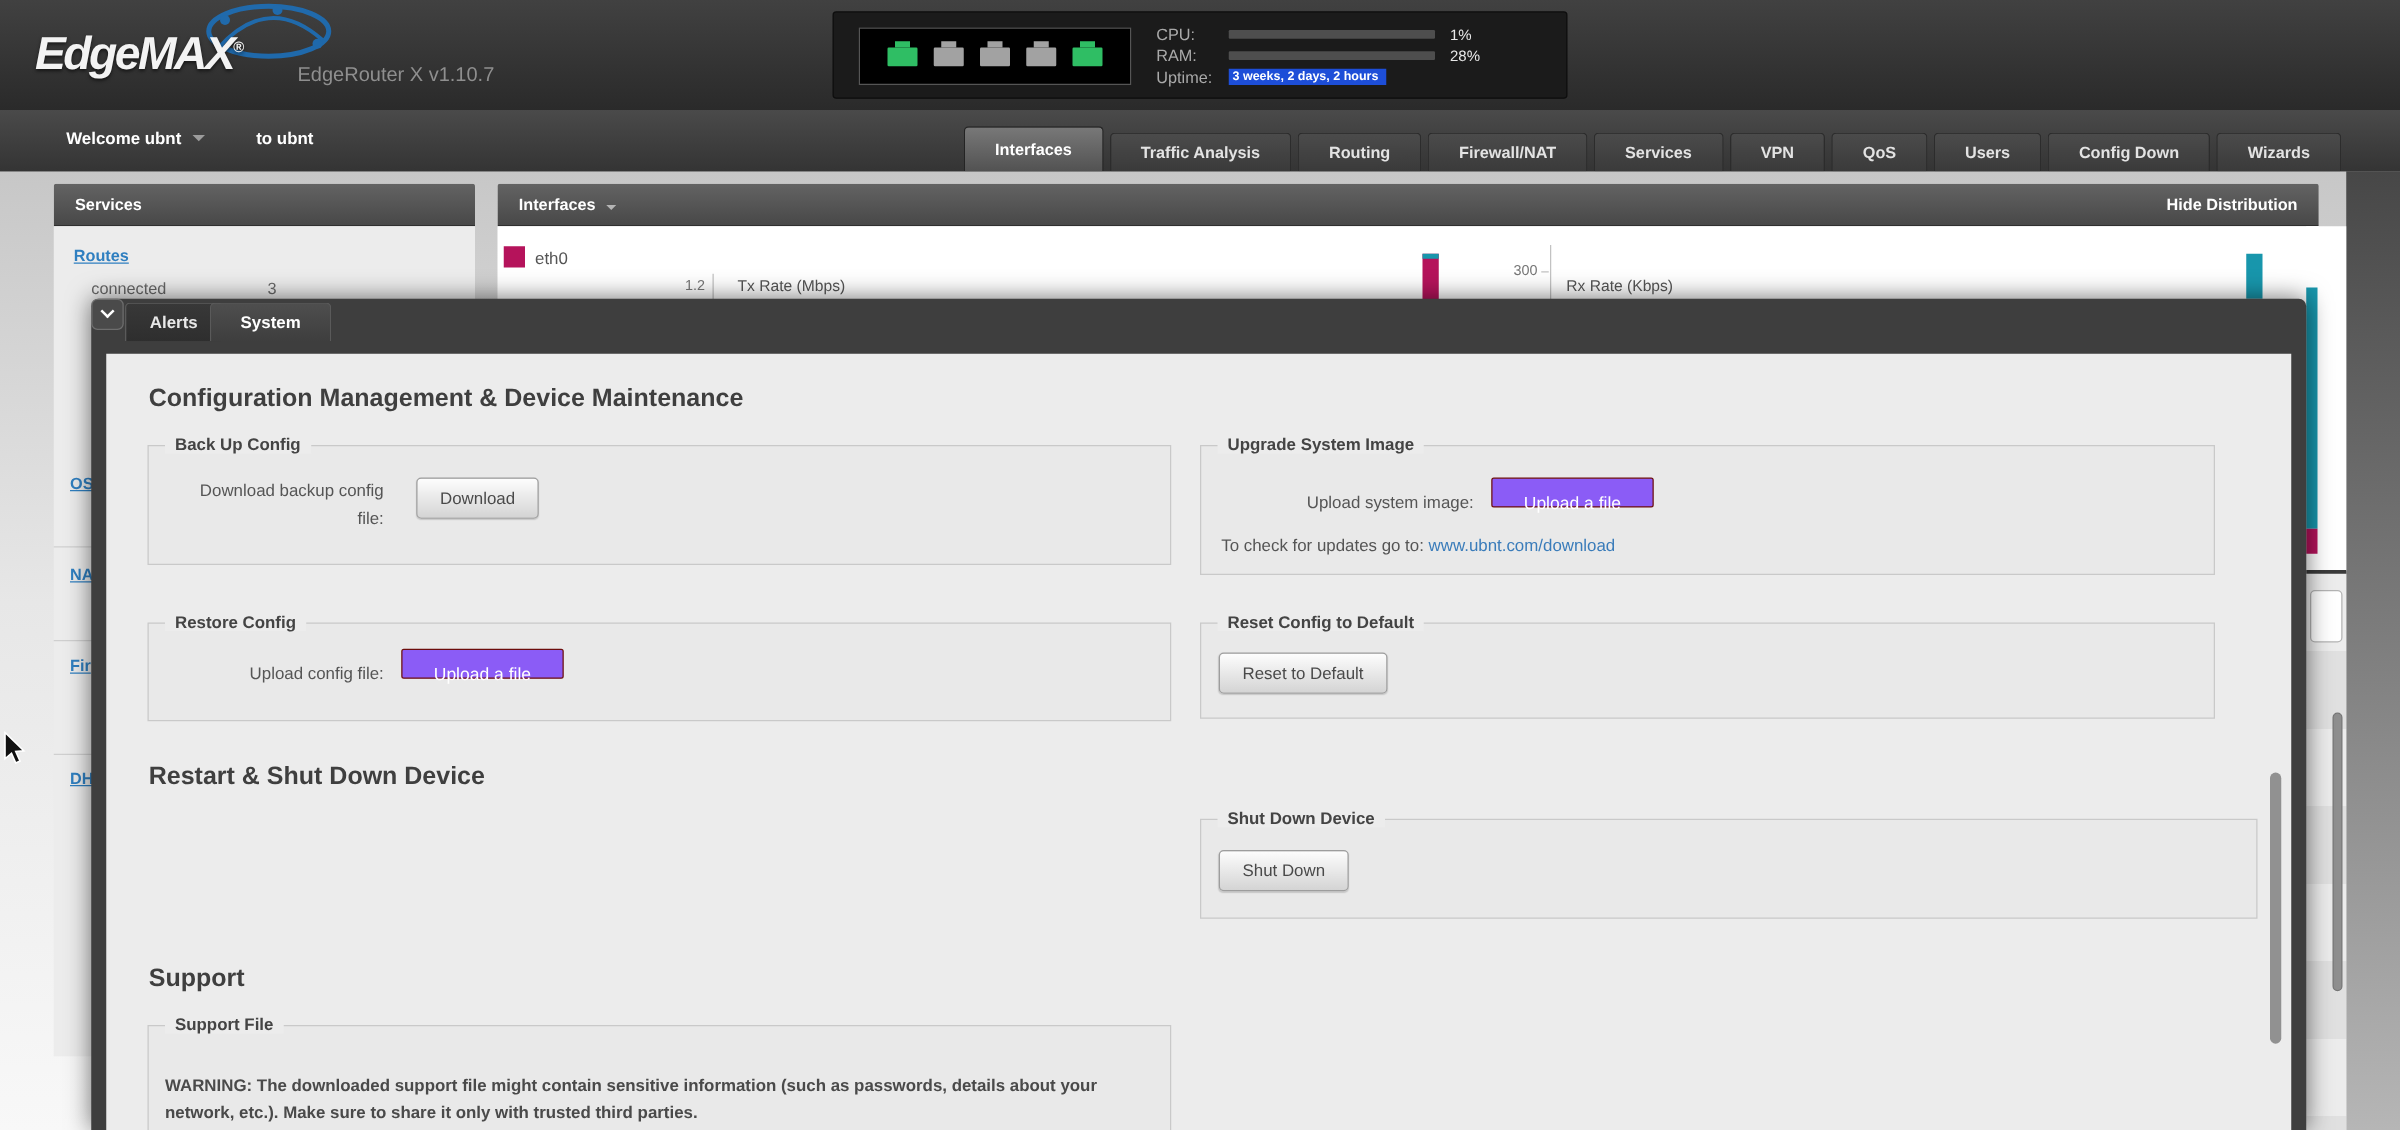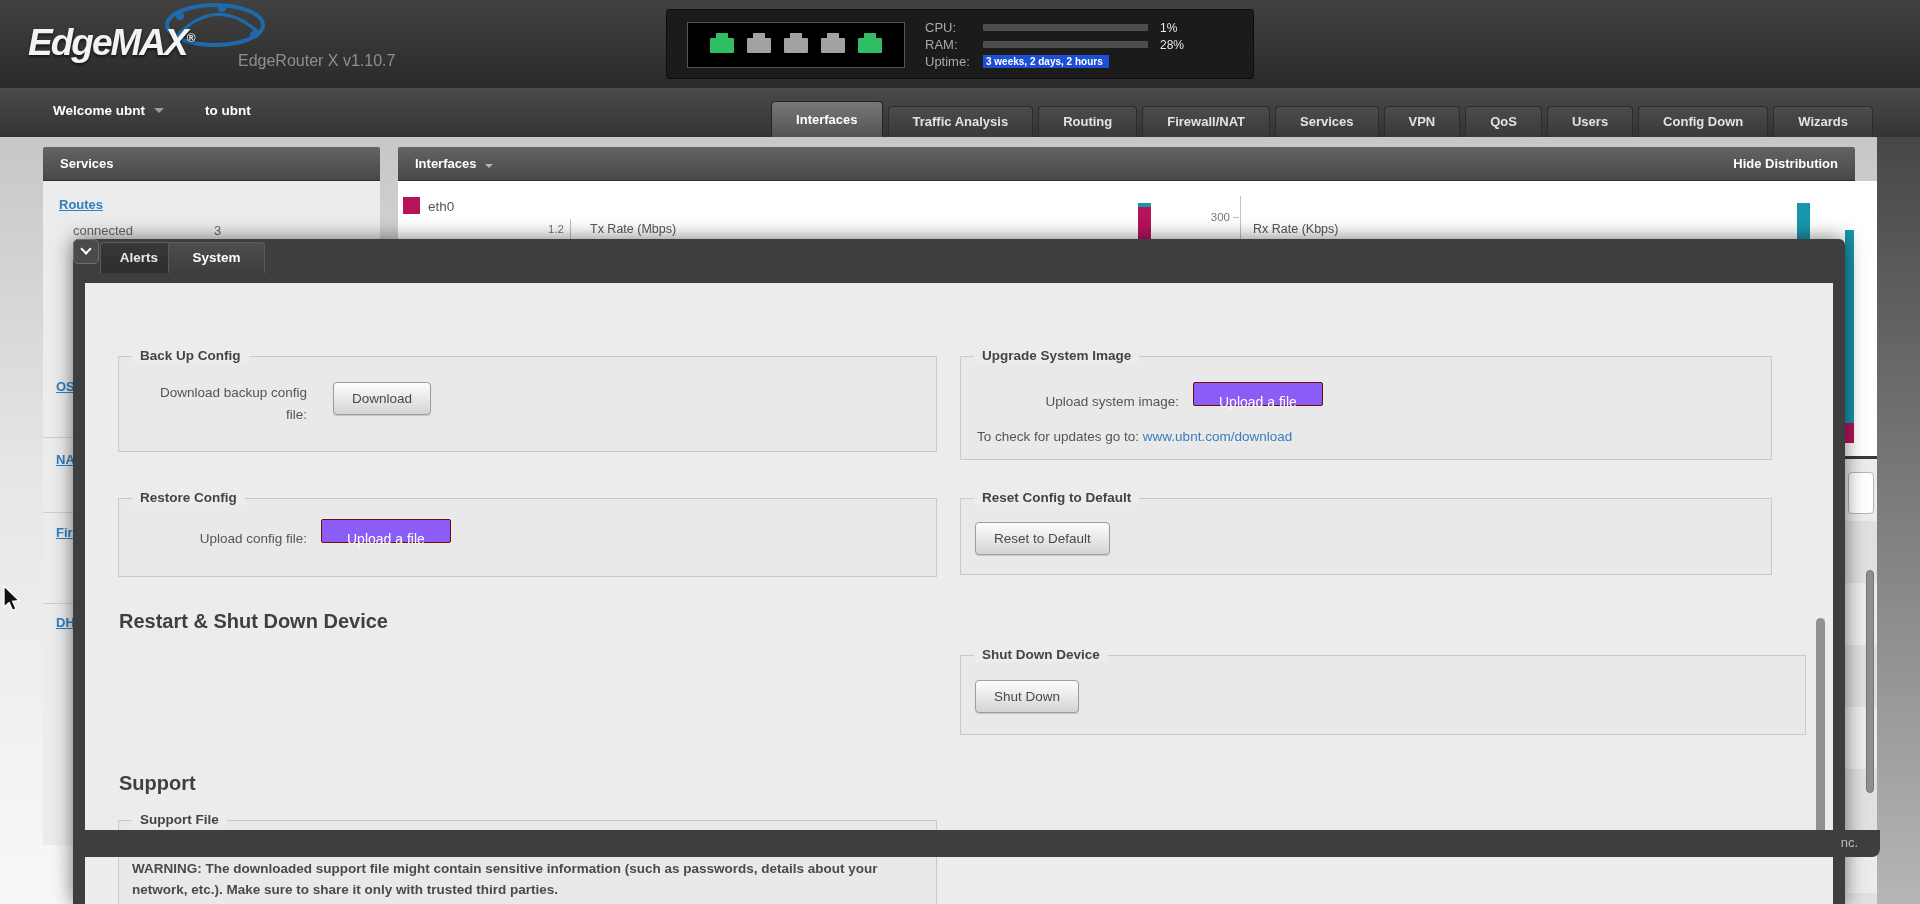--- a/index.html
+++ b/index.html
@@ -263,20 +263,21 @@
   <div id="strip-scroll" class="abs"></div>
 
   <div id="modal" class="abs">
     <div id="mtab-alerts" class="mtab">Alerts</div>
     <div id="mtab-system" class="mtab">System</div>
     <div id="mcollapse">
         <div class="chev"></div>
       </div>
 
     <div id="mcontent" class="abs">
+      <div id="mh-config" class="abs mh1">Configuration Management &amp; Device Maintenance</div>
 
       <div id="fs-backup" class="fieldset">
         <span class="legend">Back Up Config</span>
         <div style="display:flex;align-items:flex-start;padding:25px 0 0 28px">
           <span class="fs-label" style="width:160px">Download backup config file:</span>
           <span class="btn-gray" style="margin-left:26px">Download</span>
         </div>
       </div>
 
       <div id="fs-upgrade" class="fieldset">
@@ -319,21 +320,18 @@
 
       <div id="fs-support" class="fieldset">
         <span class="legend">Support File</span>
         <div class="warn" style="padding:38px 0 0 13px">WARNING: The downloaded support file might contain sensitive information (such as passwords, details about your network, etc.). Make sure to share it only with trusted third parties.</div>
       </div>
     </div>
 
     <div id="mscroll" class="abs"></div>
   </div>
 
-  <div id="band" class="abs">
-    <span>nc.</span>
-  </div>
 
   <svg id="cursor" class="abs" width="20" height="28" viewBox="0 0 20 28">
     <path d="M2 1 L2 22 L7.2 17.6 L10.6 25.4 L14 23.8 L10.6 16.2 L17 15.6 Z" fill="#111" stroke="#fff" stroke-width="1.3"></path>
   </svg>
 
 </div>
 
 </body></html>

